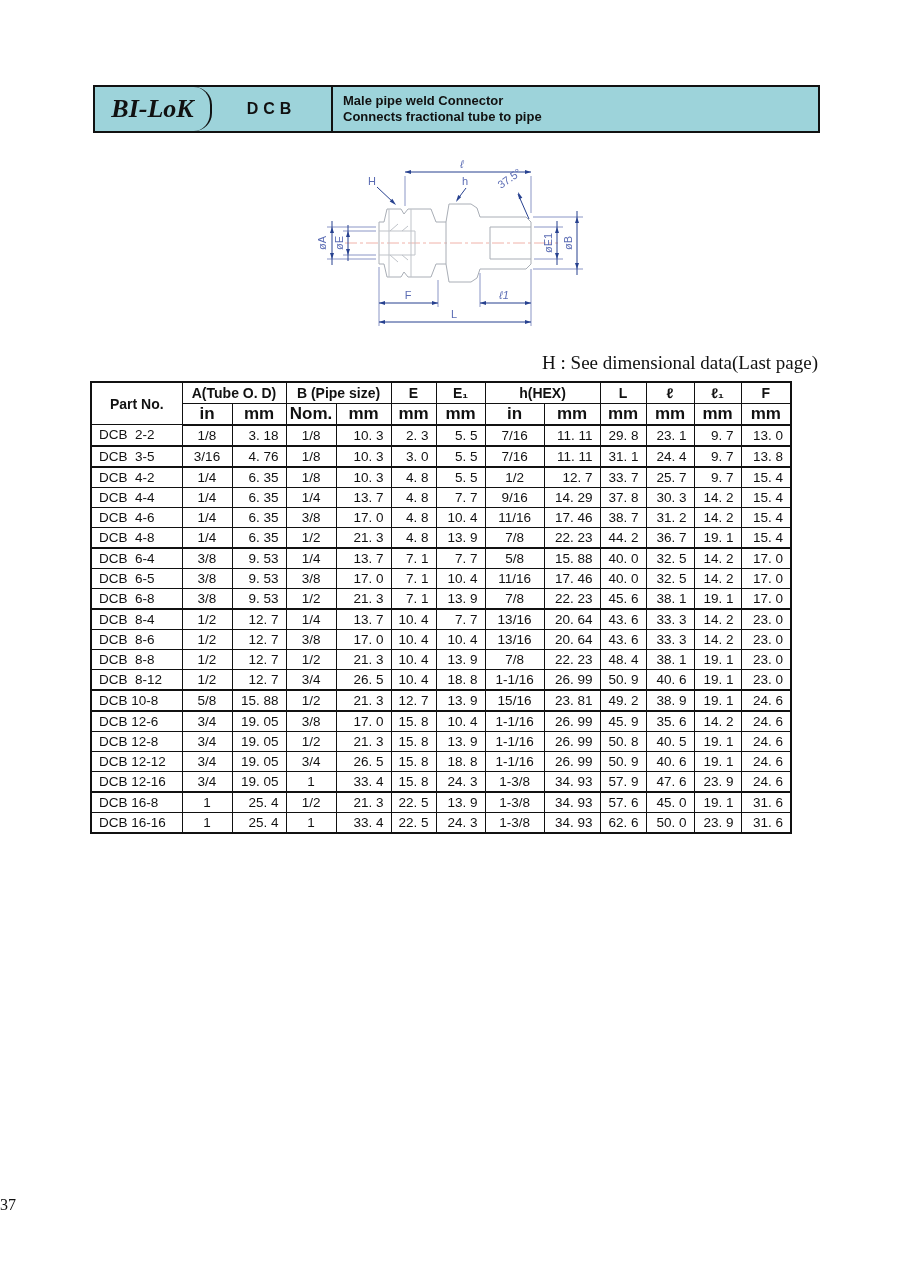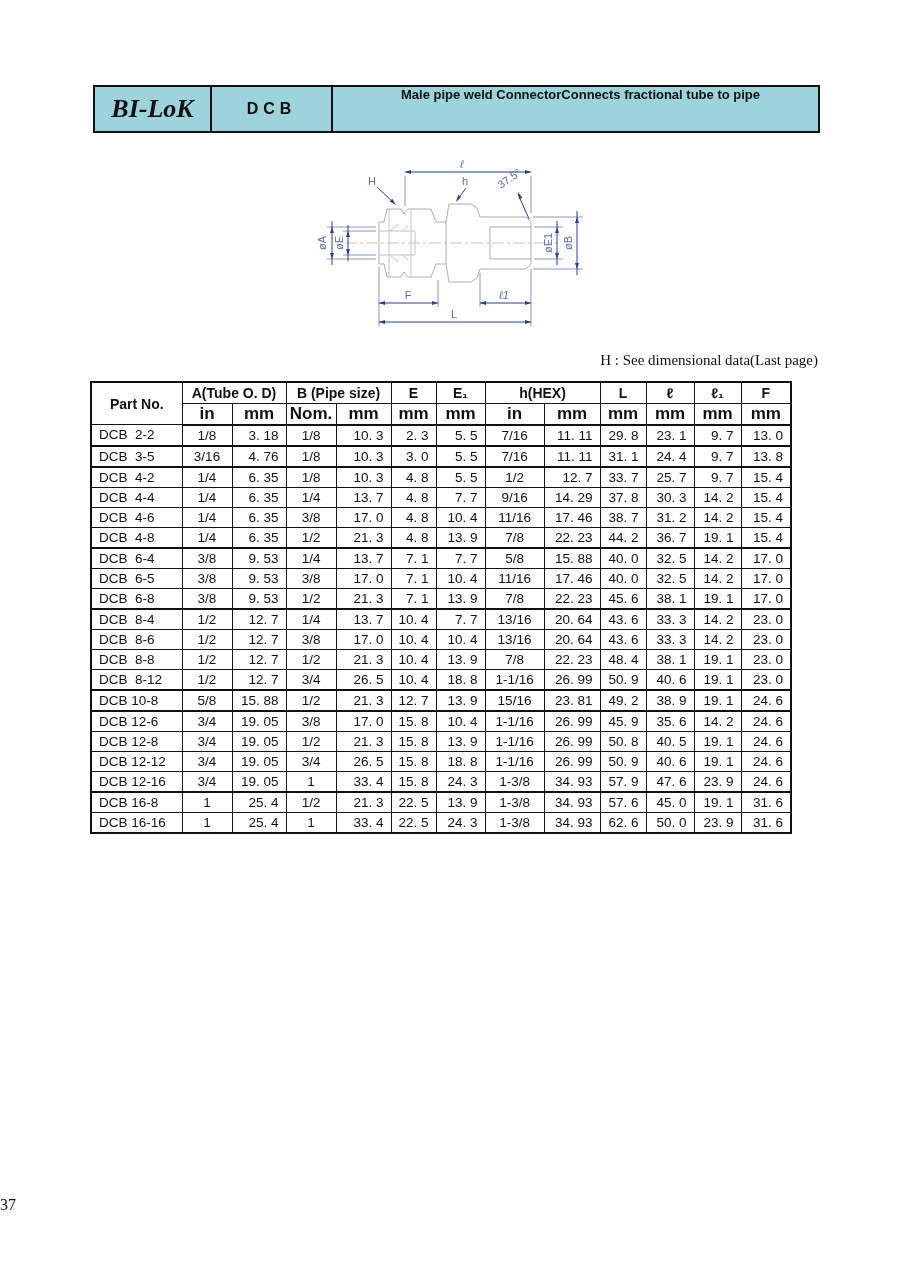--- a/index.html
+++ b/index.html
@@ -4,39 +4,39 @@
 <style>
   html,body{margin:0;padding:0;background:#ffffff;}
   .page{position:relative;width:900px;height:1273px;background:#ffffff;overflow:hidden;
         font-family:"Liberation Sans","DejaVu Sans",sans-serif;color:#111;}
 
   
   .header-band{position:absolute;left:93px;top:85px;width:727px;height:48px;
                background:#9dd3da;border:2px solid #111;display:flex;box-sizing:border-box;}
   .hb-cell{display:flex;align-items:center;box-sizing:border-box;height:100%;}
   .hb-brand{width:117px;justify-content:center;border-right:2px solid #111;
-            font-family:"Liberation Serif","DejaVu Serif",serif;font-style:italic;font-weight:bold;font-size:26px;}
+            font-family:"Liberation Serif","DejaVu Serif",serif;font-style:italic;font-weight:bold;font-size:26px;border-radius:18px;}
   .hb-series{width:121px;justify-content:center;border-right:2px solid #111;
              font-size:16px;font-weight:bold;letter-spacing:5px;}
-  .hb-desc{flex:1;flex-direction:row;align-items:flex-start;justify-content:center;
+  .hb-desc{flex:1;flex-direction:column;align-items:flex-start;justify-content:center;
            padding-left:10px;font-size:13px;font-weight:bold;line-height:16px;}
 
   
   .drawing{position:absolute;left:290px;top:148px;}
   .outl{stroke:#a9aeb6;stroke-width:1;fill:none;}
   .outl2{stroke:#bfc3c9;stroke-width:1;fill:none;}
   .cline{stroke:#f0b2a9;stroke-width:1;fill:none;stroke-dasharray:12 3 3 3;}
   .ext{stroke:#8b96c6;stroke-width:1;fill:none;}
   .dim{stroke:#27418f;stroke-width:1;fill:none;}
   .arr{fill:#27418f;stroke:none;}
   .dlab{fill:#5b6cb4;font-size:11px;font-family:"Liberation Sans","DejaVu Sans",sans-serif;}
 
   
   .note{position:absolute;top:352px;right:82px;font-family:"Liberation Serif","DejaVu Serif",serif;
-        font-size:15px;color:#111;}
+        font-size:19px;color:#111;}
 
   
   .dim-table{position:absolute;left:90px;top:381px;width:700px;border-collapse:collapse;
              table-layout:fixed;border:2px solid #111;}
   .dim-table th,.dim-table td{border:1px solid #111;box-sizing:border-box;overflow:hidden;}
   .dim-table th{font-weight:bold;font-size:17px;height:21px;padding:0;text-align:center;}
   .dim-table tr.h1 th{font-size:14px;}
   .dim-table tr.h2 th{border-bottom:2px solid #111;}
   .dim-table td{font-size:13.5px;height:19px;padding:0;line-height:19px;}
   .dim-table tr.group-end td{border-bottom:2px solid #111;}

